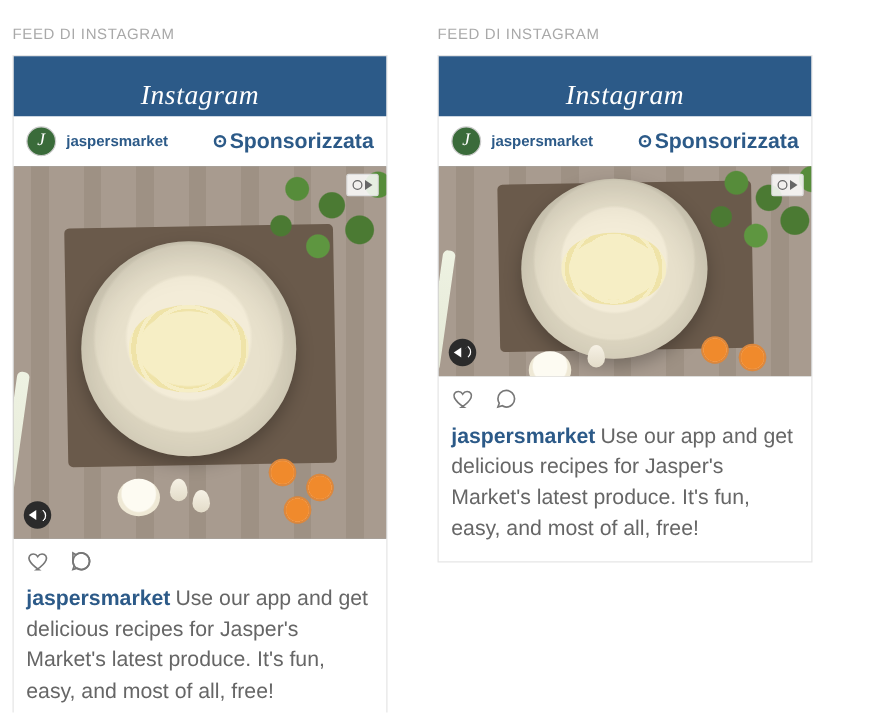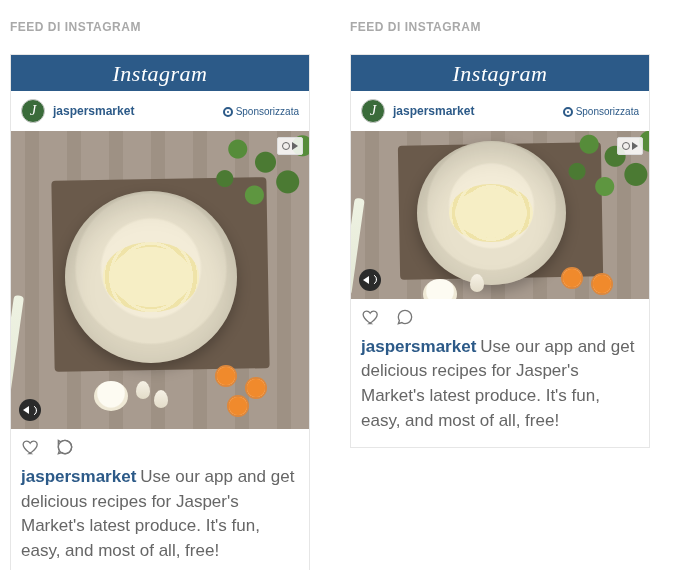--- a/index.html
+++ b/index.html
@@ -11,32 +11,32 @@
     padding: 20px 10px;
     display: flex;
     gap: 40px;
     align-items: flex-start;
   }
   .column { flex: 0 0 300px; }
   .section-label {
     color: #a9a9a9;
     font-size: 12px;
     letter-spacing: 0.5px;
-    margin-bottom: 20px;
-    font-weight: 700;
+    margin-bottom: 10px;
+    font-weight: 400;
   }
   .card {
     border: 1px solid #e6e6e6;
     background: #fff;
   }
   .ig-header {
     background: #2c5a88;
     color: #fff;
     text-align: center;
-    padding: 6px 0 4px;
+    padding: 18px 0 4px;
     font-family: "Brush Script MT", cursive;
     font-size: 22px;
     font-style: italic;
     letter-spacing: 0.5px;
   }
   .post-header {
     display: flex;
     align-items: center;
     padding: 8px 10px;
     gap: 8px;
@@ -54,24 +54,24 @@
     font-style: italic;
   }
   .username {
     color: #2c5a88;
     font-weight: 700;
     font-size: 12px;
   }
   .sponsored {
     margin-left: auto;
     color: #2c5a88;
-    font-weight: 400;
-    font-size: 10px;
-    display: flex;
-    align-items: flex-end;
+    font-weight: 700;
+    font-size: 17px;
+    display: flex;
+    align-items: center;
     gap: 3px;
   }
   .gear {
     width: 10px; height: 10px;
     border: 2px solid #2c5a88;
     border-radius: 50%;
     position: relative;
   }
   .gear::after {
     content: "";

